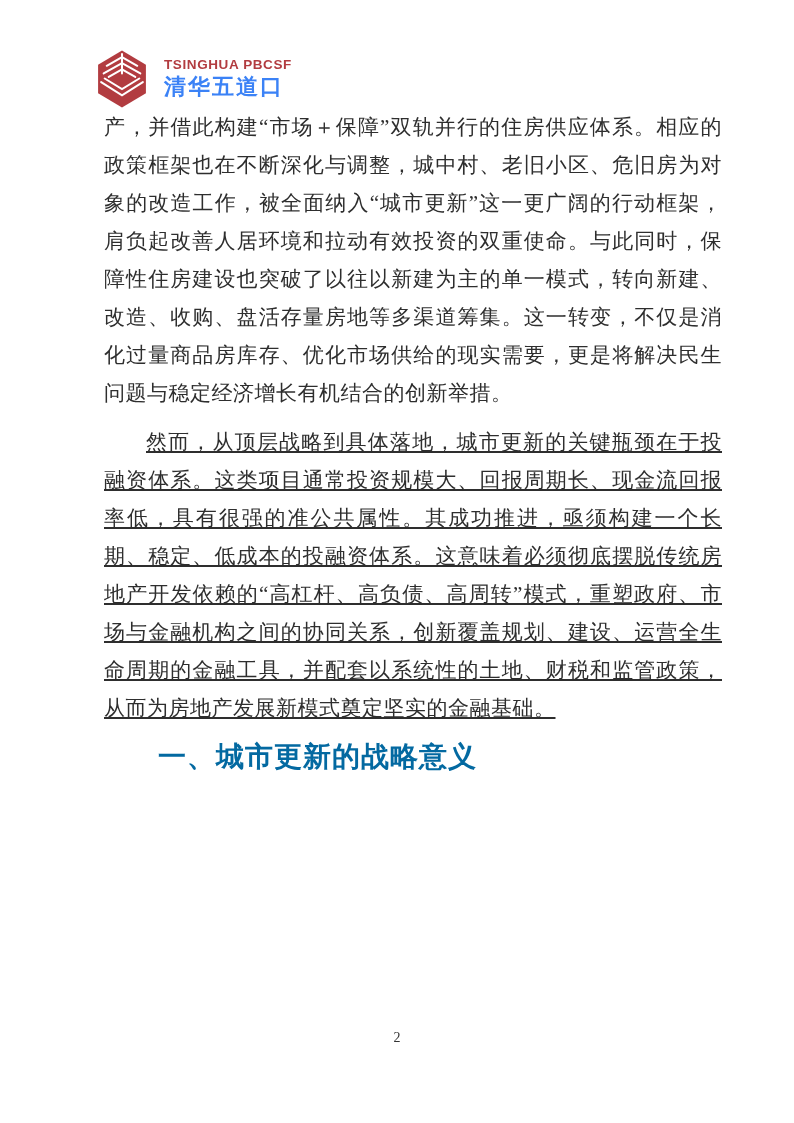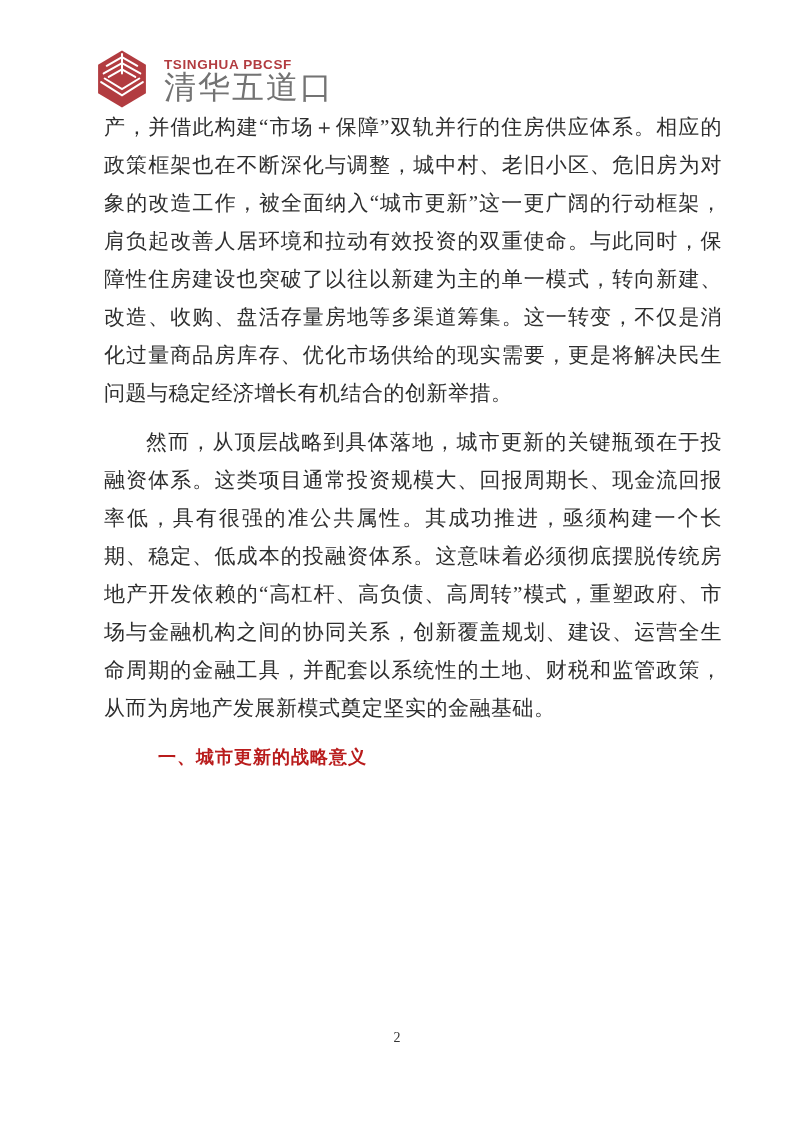--- a/index.html
+++ b/index.html
@@ -34,49 +34,49 @@
   .logo-en {
     font-family: "Liberation Sans", sans-serif;
     font-weight: 700;
     font-size: 13.5px;
     letter-spacing: 0.6px;
     color: #b23c40;
     line-height: 16px;
   }
   .logo-cn {
     font-family: "Liberation Sans", sans-serif;
-    font-weight: 400;
-    font-size: 32px;
+    font-weight: 700;
+    font-size: 22px;
     letter-spacing: 2px;
-    color: #737373;
+    color: #3b82f6;
     line-height: 28px;
   }
   
   .content {
     position: absolute;
     left: 104px;
     top: 108px;
     width: 618px;
     color: #2e2e2e;
   }
   .para {
     font-size: 21px;
     line-height: 38px;
     text-align: justify;
     text-justify: inter-ideograph;
     letter-spacing: 0.5px;
     margin: 0 0 11px 0;
   }
-  .para.indent { text-indent: 2em; }
+  .para.indent { text-indent: 2em; text-decoration: underline; }
   .section-heading {
     font-family: Liberation Serif, serif;
     font-weight: 700;
-    font-size: 18px;
+    font-size: 28px;
     line-height: 32px;
-    color: #b91c1c;
+    color: #0369a1;
     text-indent: 54px;
     margin: 14px 0 20px 0;
     letter-spacing: 1px;
   }
   
   .footer {
     position: absolute;
     top: 1030px;
     left: 0;
     width: 100%;

